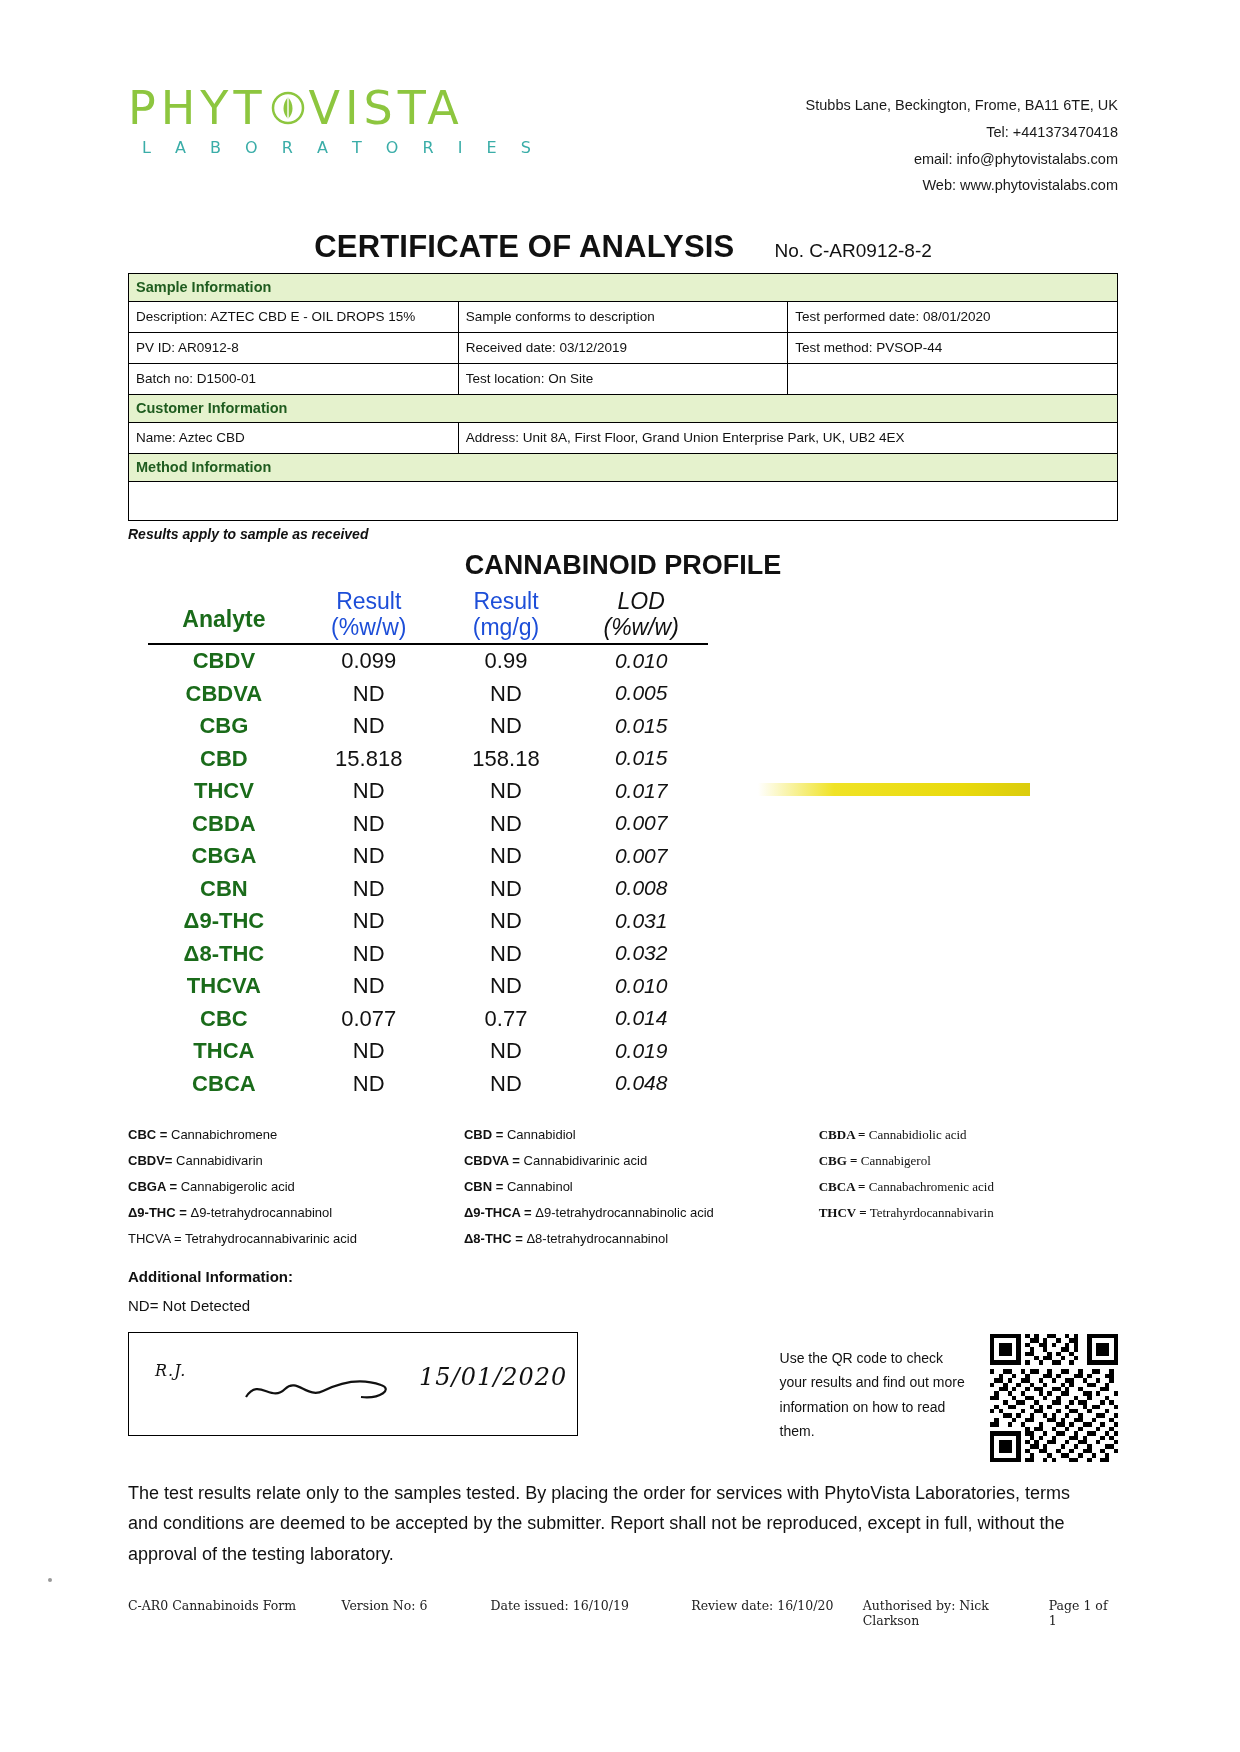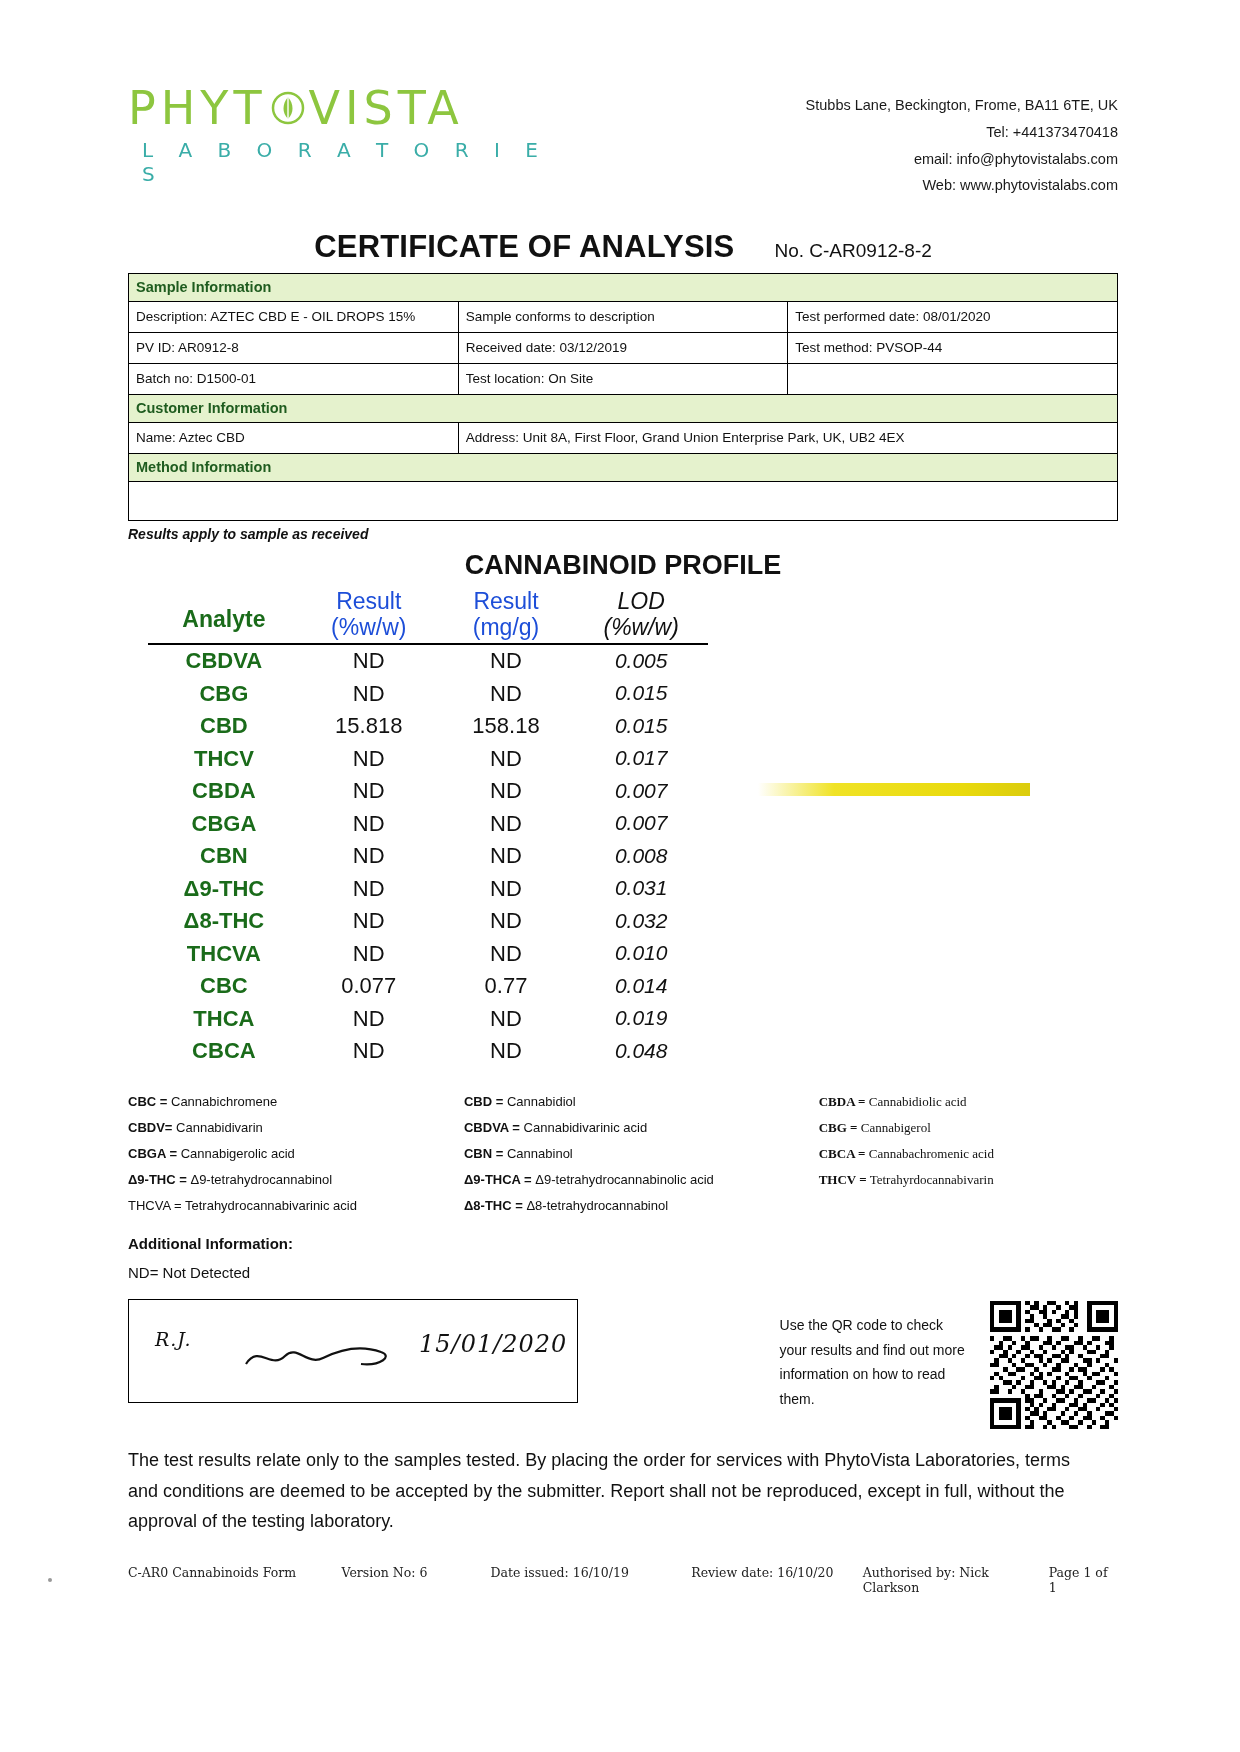--- a/index.html
+++ b/index.html
@@ -52,21 +52,21 @@
   .logo-word .leafmark {
     display: inline-block;
     width: 40px;
     height: 40px;
     position: relative;
     margin: 0 1px;
   }
   .logo-word .leafmark svg { display:block; }
   .logo-sub {
     font-family: "DejaVu Sans", sans-serif;
-    font-size: 20px;
+    font-size: 16px;
     letter-spacing: 9.5px;
     color: #3aada8;
     margin-top: 6px;
     margin-left: 14px;
   }
   .contact {
     text-align: right;
     font-size: 14.5px;
     line-height: 1.85;
     color: #1a1a1a;
@@ -224,21 +224,21 @@
     height: 102px;
     border: 1px solid #000;
     position: relative;
   }
   .sig-script {
     position: absolute;
     left: 26px;
     top: 28px;
     font-family: "DejaVu Serif", serif;
     font-style: italic;
-    font-size: 19px;
+    font-size: 16px;
     letter-spacing: 1px;
   }
   .sig-date {
     position: absolute;
     left: 290px;
     top: 30px;
     font-family: "DejaVu Serif", serif;
     font-style: italic;
     font-size: 24px;
     letter-spacing: 1px;
@@ -378,20 +378,26 @@
             <div>Result</div>
             <div>(mg/g)</div>
           </th>
           <th class="lod-head" style="width:130px">
             <div>LOD</div>
             <div>(%w/w)</div>
           </th>
         </tr>
       </thead>
       <tbody>
+        <tr>
+          <td class="analyte">CBDV</td>
+          <td>0.099</td>
+          <td>0.99</td>
+          <td class="lod">0.010</td>
+        </tr>
         <tr>
           <td class="analyte">CBDVA</td>
           <td>ND</td>
           <td>ND</td>
           <td class="lod">0.005</td>
         </tr>
         <tr>
           <td class="analyte">CBG</td>
           <td>ND</td>
           <td>ND</td>

